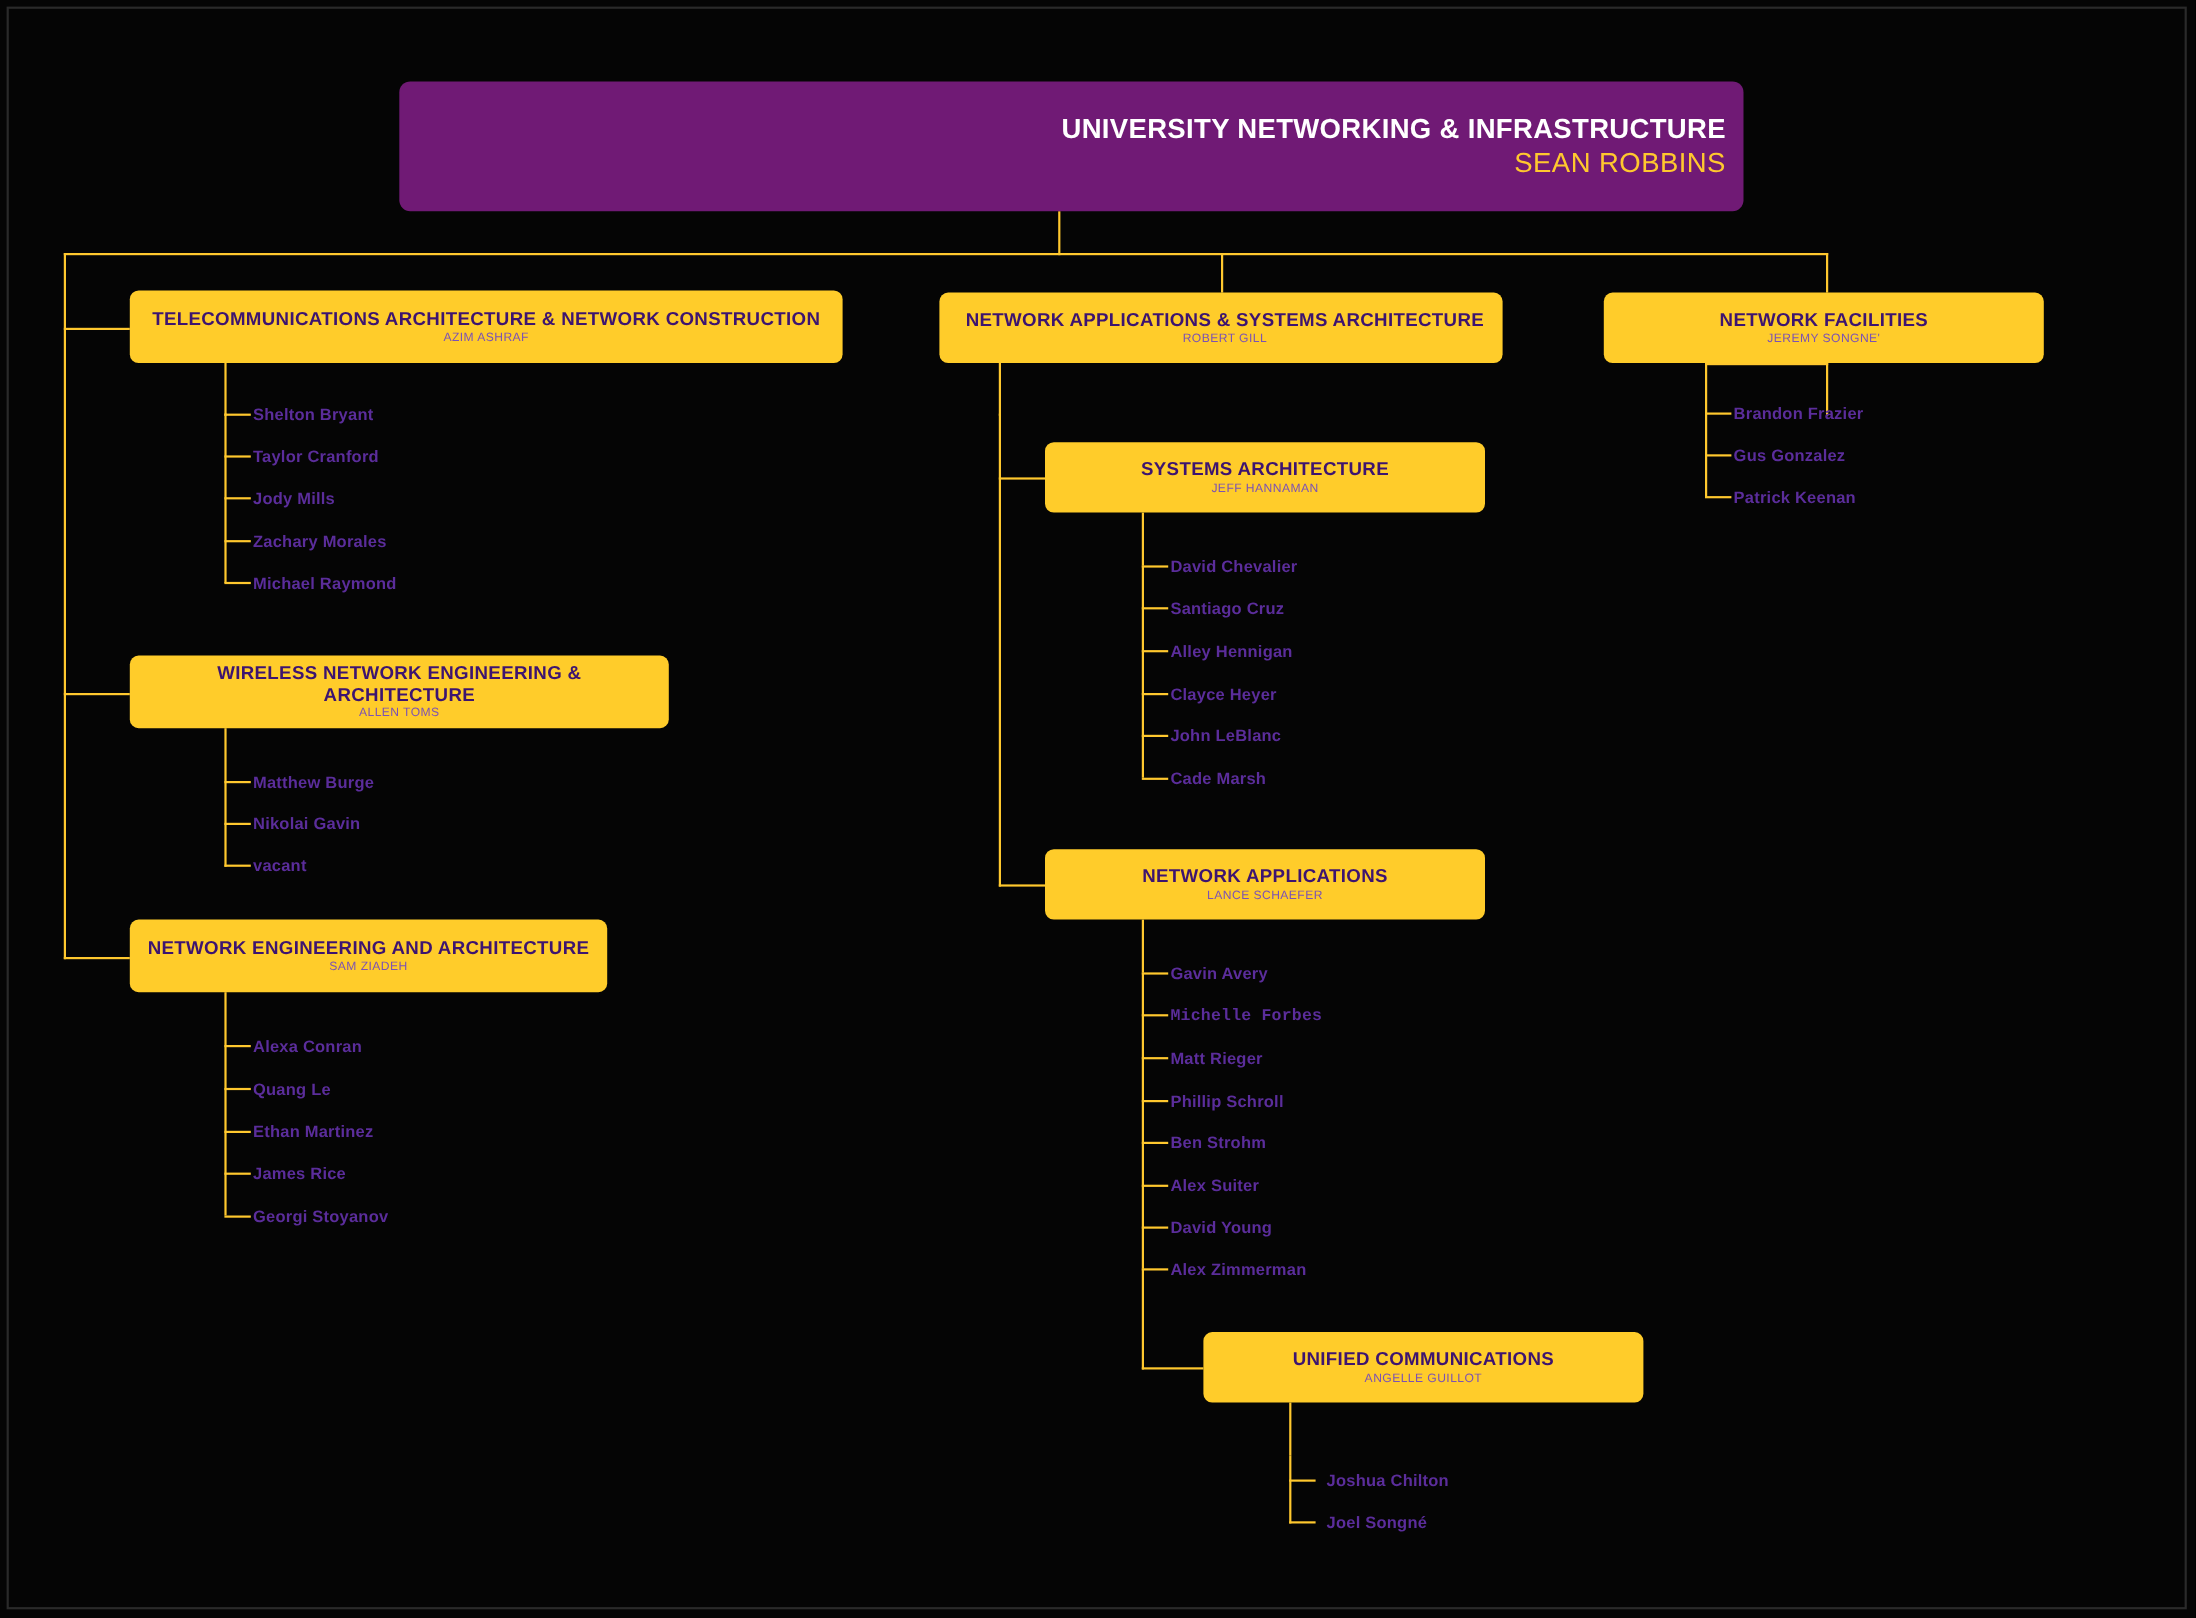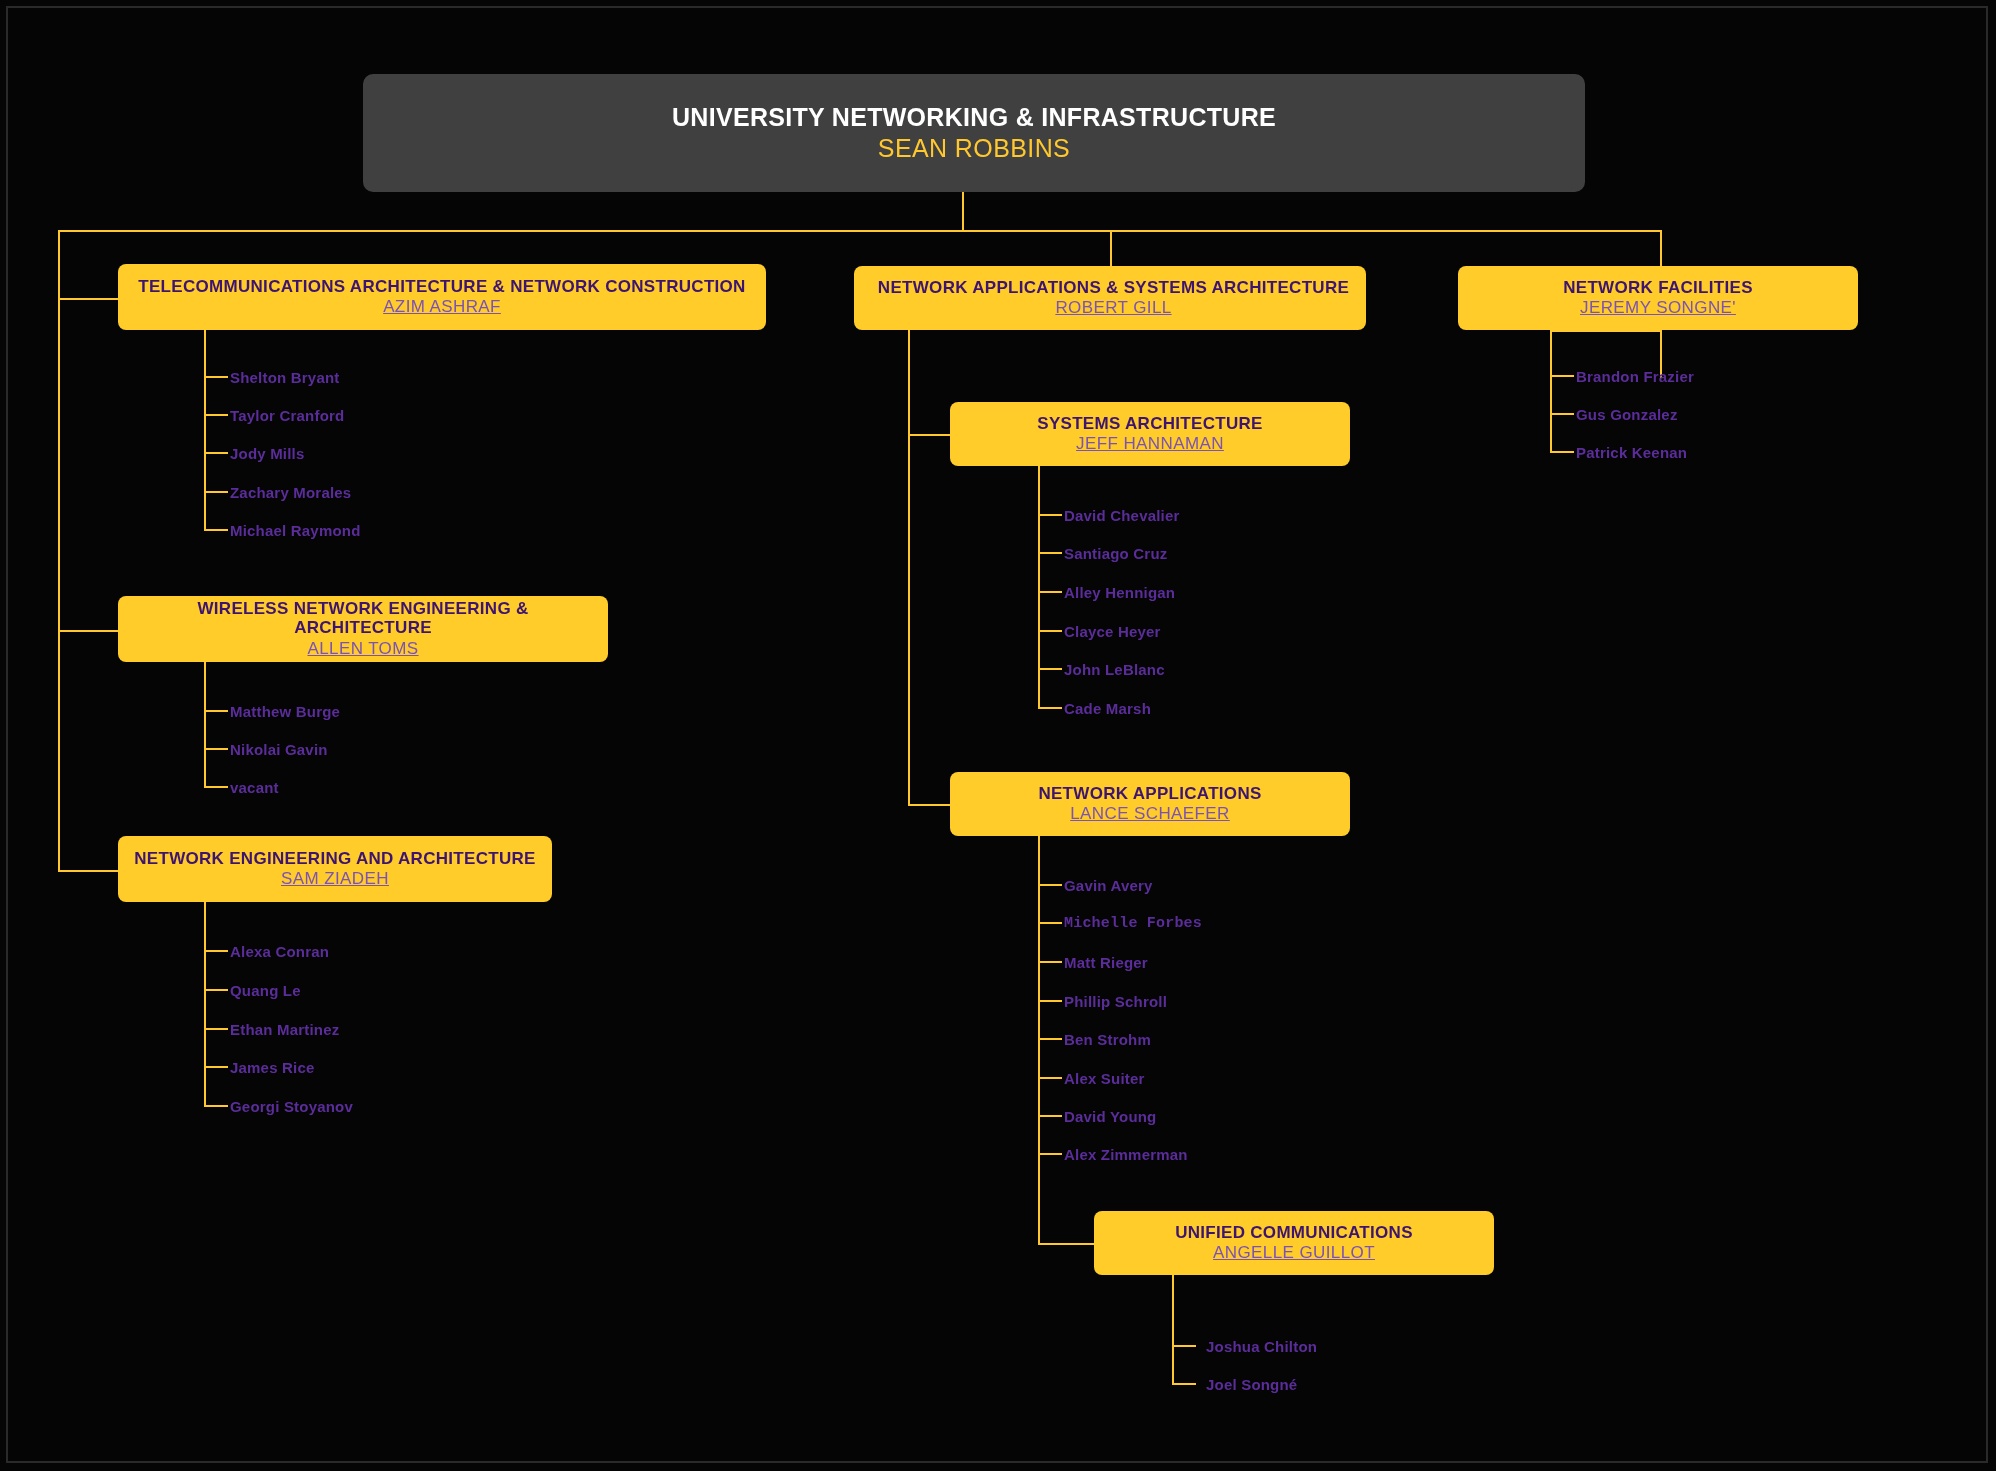--- a/index.html
+++ b/index.html
@@ -42,22 +42,23 @@
     box-sizing: border-box;
     border-radius: 8px;
     display: flex;
     flex-direction: column;
     align-items: center;
     justify-content: center;
     text-align: center;
     padding: 6px 16px;
   }
   .node.root {
-    background: #404040;
+    background: #701a75;
     border-radius: 10px;
+    align-items: flex-end;
   }
   .node.unit {
     background: #FFCC2A;
   }
   .node .t1 {
     font-weight: bold;
     letter-spacing: 0.3px;
     line-height: 1.15;
   }
   .node .t2 {
@@ -72,23 +73,22 @@
     color: #FFC82E;
     font-size: 25px;
     margin-top: 2px;
   }
   .node.unit .t1 {
     color: #3D1470;
     font-size: 17px;
   }
   .node.unit .t2 {
     color: #7B52B5;
-    font-size: 17px;
+    font-size: 11px;
     margin-top: 1px;
-    text-decoration: underline;
   }
 
   
   .staff {
     position: absolute;
     color: #5B2D9B;
     font-size: 15px;
     font-weight: bold;
     letter-spacing: 0.2px;
     white-space: nowrap;

